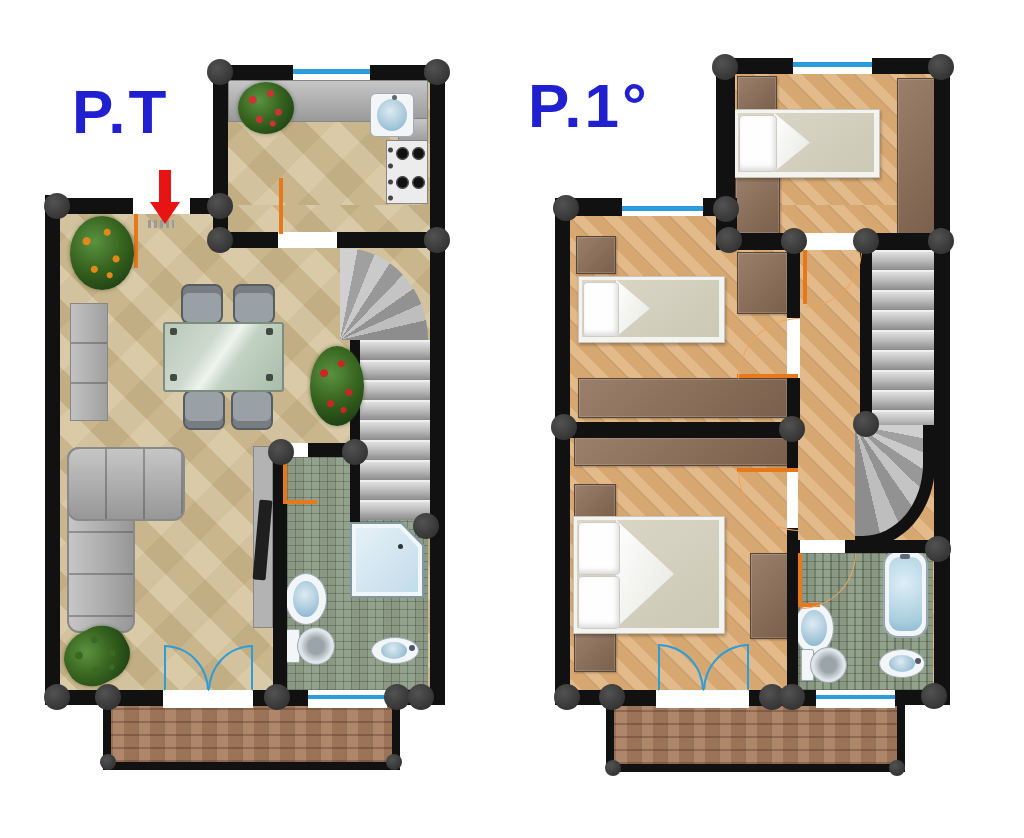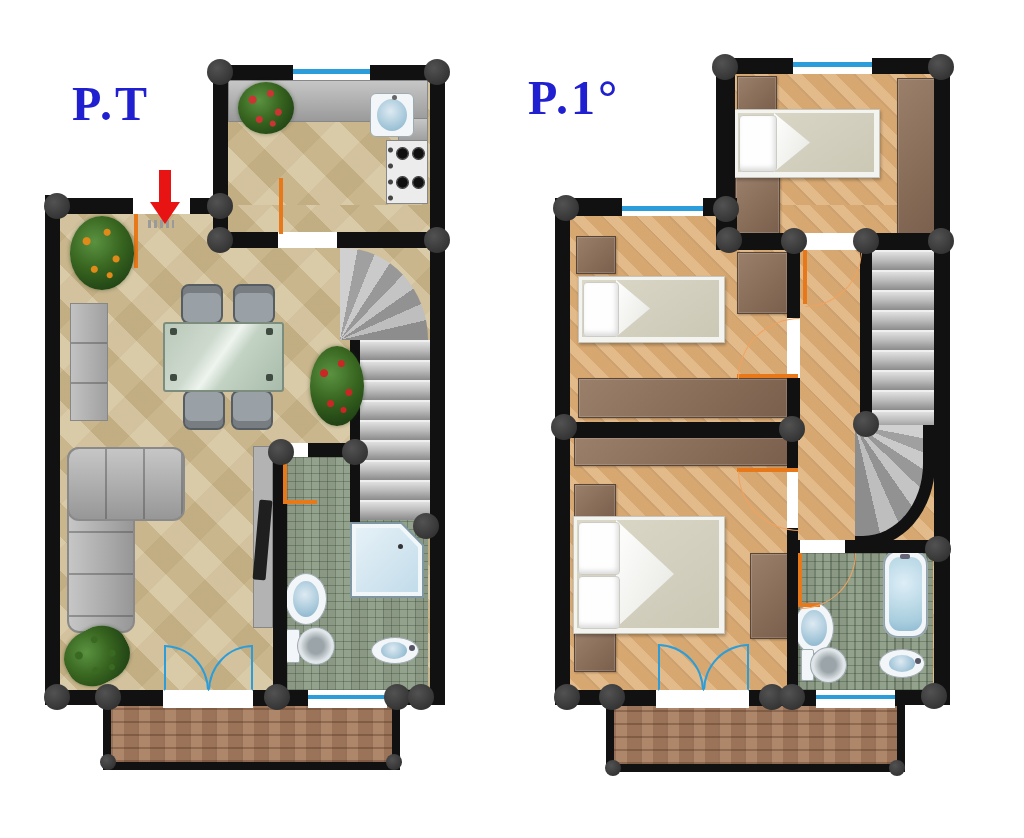--- a/index.html
+++ b/index.html
@@ -51,21 +51,21 @@
   .arc-o{position:absolute;border:1.6px solid transparent;}
   .fd{position:absolute;border:2.5px solid transparent;box-sizing:border-box;}
   .plant{position:absolute;border-radius:50%;box-shadow:0 0 4px rgba(20,50,15,.45);
     background-image:
       radial-gradient(circle 3.5px at 26% 34%,var(--acc,#e08a1a) 0 3.5px,transparent 4.5px),
       radial-gradient(circle 3px at 58% 22%,var(--acc,#e08a1a) 0 3px,transparent 4px),
       radial-gradient(circle 3px at 72% 58%,var(--acc,#e08a1a) 0 3px,transparent 4px),
       radial-gradient(circle 3px at 38% 72%,var(--acc,#e08a1a) 0 3px,transparent 4px),
       radial-gradient(circle 2.5px at 62% 80%,var(--acc,#e08a1a) 0 2.5px,transparent 3.5px),
       radial-gradient(circle at 38% 35%,#5a9240 0%,#37641f 45%,#234616 78%,#1b3411 100%);}
-  .label{position:absolute;font-weight:700;color:var(--label-blue,#2020d0);letter-spacing:3px;font-size:48px;z-index:10;font-family:Liberation Serif, serif;}
+  .label{position:absolute;font-weight:700;color:var(--label-blue,#2020d0);letter-spacing:3px;font-size:62px;z-index:10;}
   .burner{position:absolute;width:13px;height:13px;border-radius:50%;
     background:radial-gradient(circle,#101010 52%,#5a5a5a 60%,#151515 72%);}
 </style>
 </head>
 <body style="background: rgb(255, 255, 255);">
 
 <div id="canvas">
 
   <div>
 

